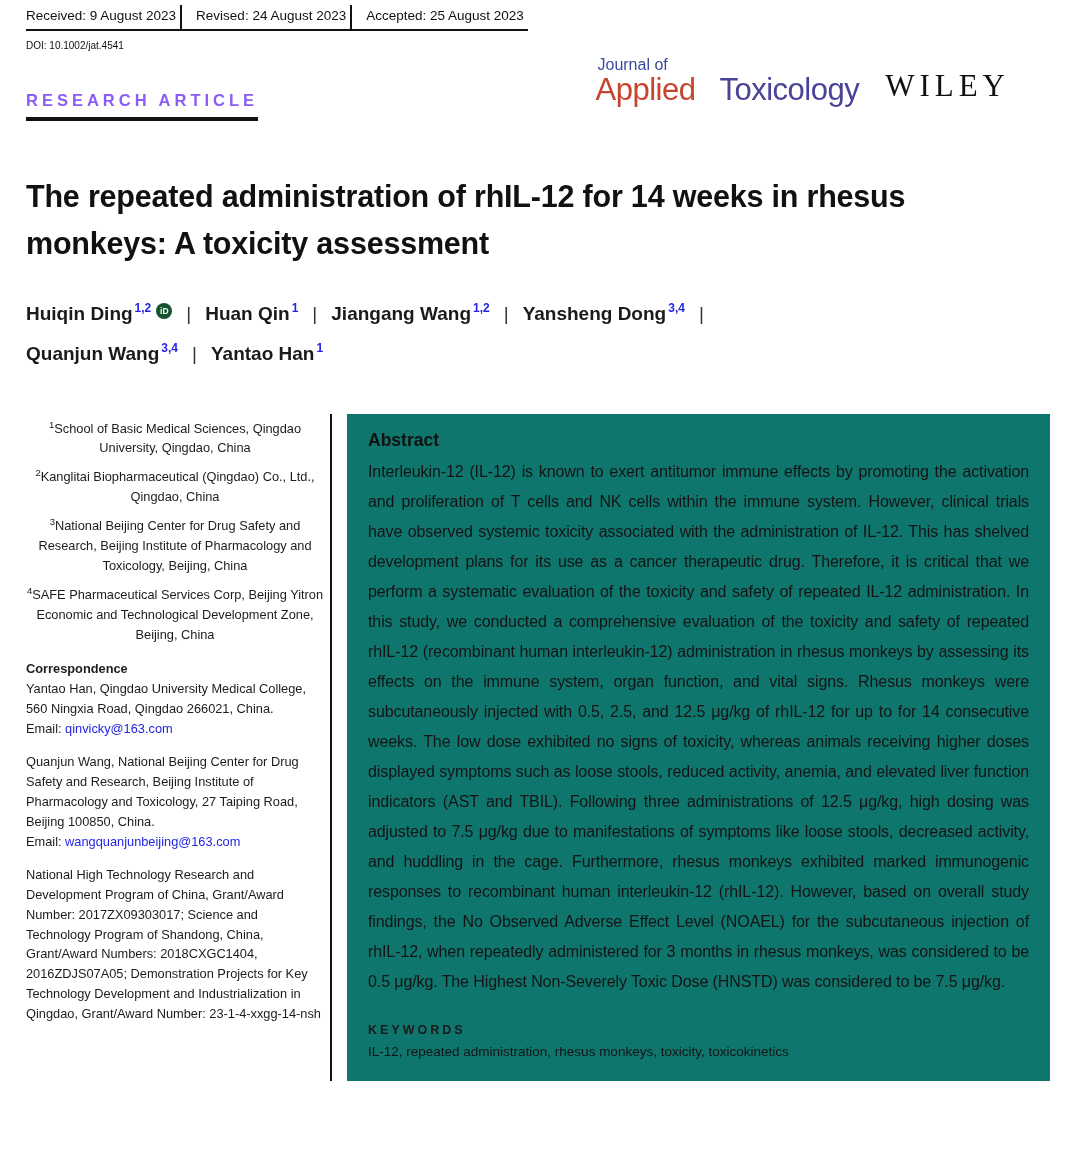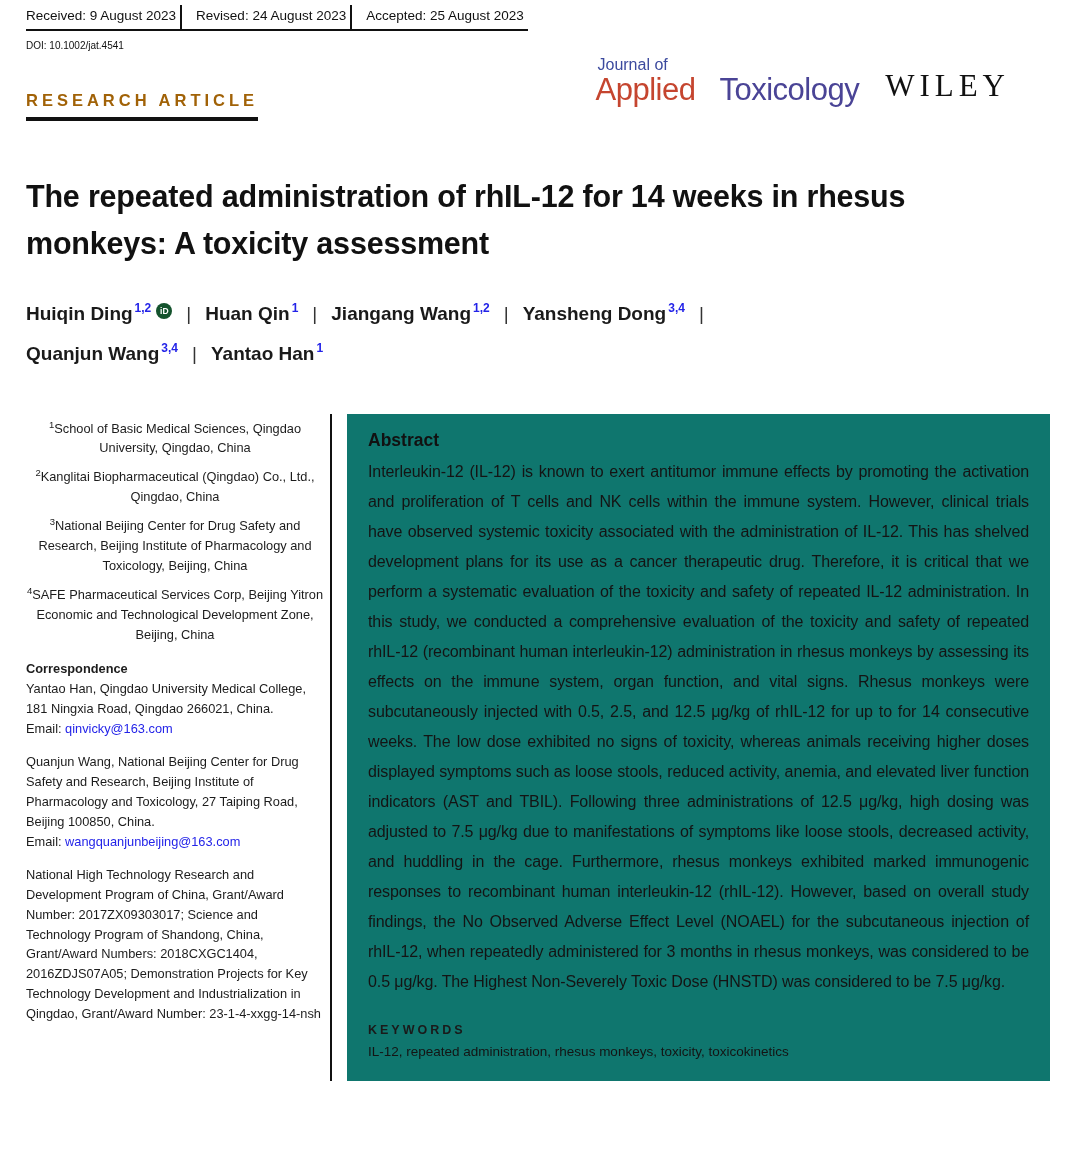--- a/index.html
+++ b/index.html
@@ -19,21 +19,21 @@
   }
   .date-cell:first-child { padding-left: 0; }
   .date-sep { width: 2px; background: #111; }
 
   .doi-line { font-size: 10px; margin-top: 9px; color: #111; }
 
   
   .header-band { position: relative; height: 72px; margin-top: 4px; }
   .article-type {
     position: absolute; left: 0; bottom: 6px;
-    font-size: 16.5px; font-weight: bold; letter-spacing: 4px; color: #a16207;
+    font-size: 16.5px; font-weight: bold; letter-spacing: 4px; color: #8b5cf6;
     padding-bottom: 7px; border-bottom: 4px solid #111;
   }
   .logo-block { position: absolute; right: 40px; top: 2px; display: flex; align-items: flex-end; gap: 26px; }
   .jat-logo { line-height: 1; }
   .jat-top { font-size: 16px; color: #3c4a9e; margin-left: 2px; margin-bottom: 1px; }
   .jat-main { font-size: 31px; letter-spacing: -0.5px; }
   .jat-applied { color: #c5452f; font-weight: 400; }
   .jat-tox { color: #4a4496; font-weight: normal; padding-left: 24px; }
   .wiley {
     font-family: "Liberation Serif", "DejaVu Serif", serif;
@@ -117,21 +117,21 @@
   <div class="main">
 
     <div class="sidecol">
       <div class="affil"><span class="sup">1</span><span>School of Basic Medical Sciences, Qingdao University, Qingdao, China</span></div>
       <div class="affil"><span class="sup">2</span><span>Kanglitai Biopharmaceutical (Qingdao) Co., Ltd., Qingdao, China</span></div>
       <div class="affil"><span class="sup">3</span><span>National Beijing Center for Drug Safety and Research, Beijing Institute of Pharmacology and Toxicology, Beijing, China</span></div>
       <div class="affil"><span class="sup">4</span><span>SAFE Pharmaceutical Services Corp, Beijing Yitron Economic and Technological Development Zone, Beijing, China</span></div>
 
       <div class="block-heading">Correspondence</div>
       <div class="corr-entry">
-        <span>Yantao Han, Qingdao University Medical College, 181 Ningxia Road, Qingdao 266021, China.</span><br>
+        <span>Yantao Han, Qingdao University Medical College, 560 Ningxia Road, Qingdao 266021, China.</span><br>
         <span>Email: </span><a href="#" class="email-link">qinvicky@163.com</a>
       </div>
       <div class="corr-entry">
         <span>Quanjun Wang, National Beijing Center for Drug Safety and Research, Beijing Institute of Pharmacology and Toxicology, 27 Taiping Road, Beijing 100850, China.</span><br>
         <span>Email: </span><a href="#" class="email-link">wangquanjunbeijing@163.com</a>
       </div>
 
       <div class="funding-text">National High Technology Research and Development Program of China, Grant/Award Number: 2017ZX09303017; Science and Technology Program of Shandong, China, Grant/Award Numbers: 2018CXGC1404, 2016ZDJS07A05; Demonstration Projects for Key Technology Development and Industrialization in Qingdao, Grant/Award Number: 23-1-4-xxgg-14-nsh</div>
     </div>
 

